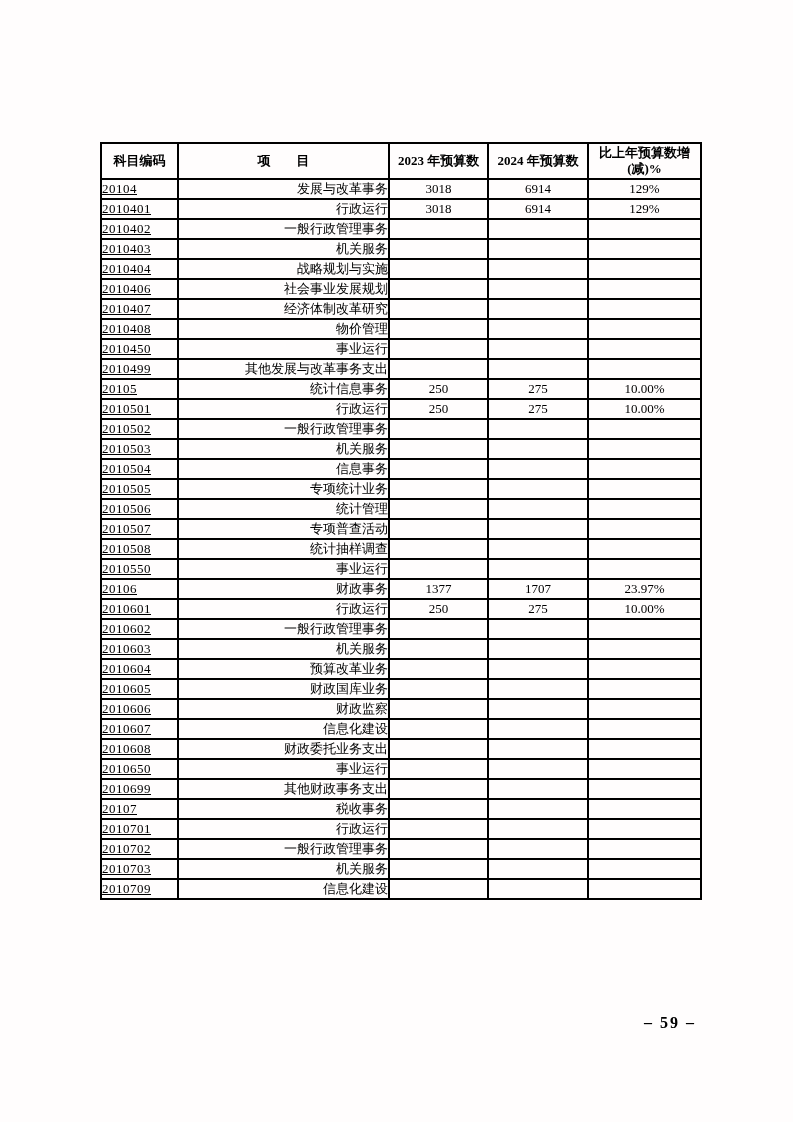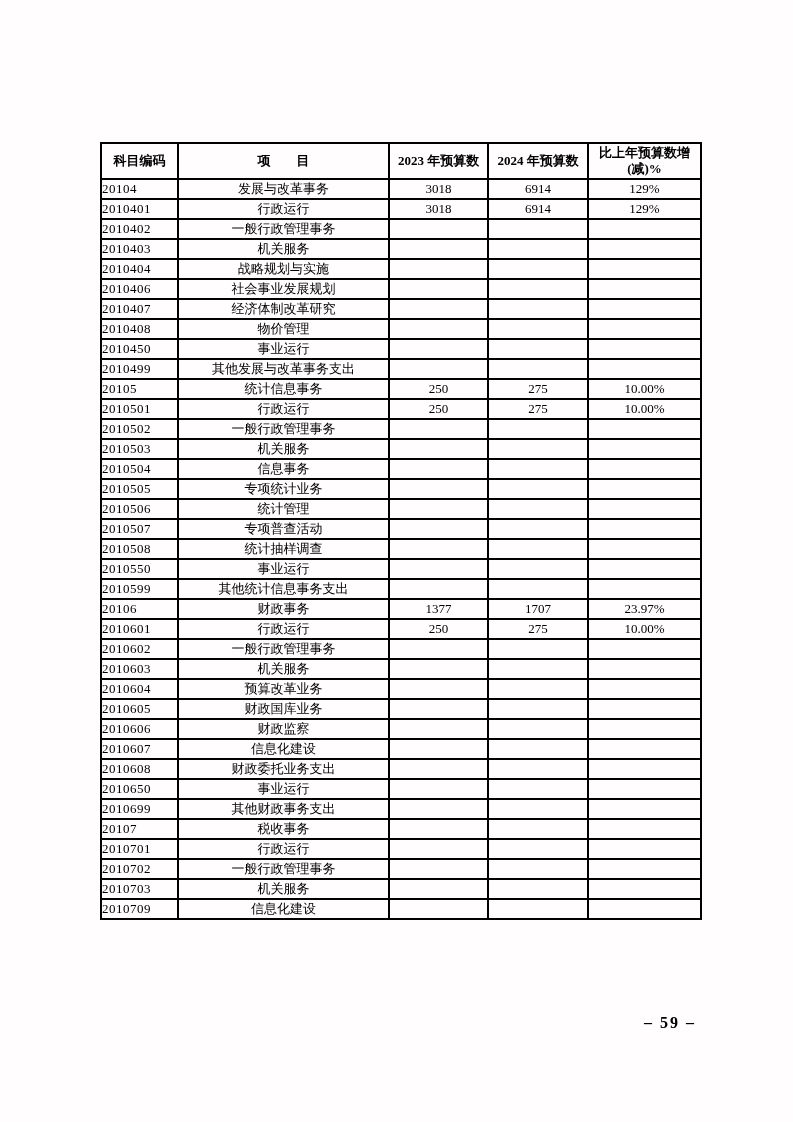--- a/index.html
+++ b/index.html
@@ -41,22 +41,22 @@
     height: 36px;
     line-height: 16px;
     white-space: normal;
     padding: 1px 2px;
   }
   table.budget td {
     height: 18.6px;
     vertical-align: middle;
     padding: 0;
   }
-  td.code { text-align: left; padding-left: 8px; letter-spacing: 0.5px; }
-  td.item { text-align: center; padding-left: 9px; }
+  td.code { text-align: left; padding-left: 8px; letter-spacing: 0.5px; text-decoration: underline; }
+  td.item { text-align: right; padding-left: 9px; }
   td.num  { text-align: center; }
   .page-number {
     position: absolute;
     top: 1014px;
     left: 630px;
     width: 80px;
     text-align: center;
     font-size: 16px;
     letter-spacing: 2px;
     font-weight: bold;
@@ -219,27 +219,20 @@
           <td class="num"></td>
         </tr>
         <tr>
           <td class="code">2010550</td>
           <td class="item">事业运行</td>
           <td class="num"></td>
           <td class="num"></td>
           <td class="num"></td>
         </tr>
         <tr>
-          <td class="code">2010599</td>
-          <td class="item">其他统计信息事务支出</td>
-          <td class="num"></td>
-          <td class="num"></td>
-          <td class="num"></td>
-        </tr>
-        <tr>
           <td class="code">20106</td>
           <td class="item">财政事务</td>
           <td class="num">1377</td>
           <td class="num">1707</td>
           <td class="num">23.97%</td>
         </tr>
         <tr>
           <td class="code">2010601</td>
           <td class="item">行政运行</td>
           <td class="num">250</td>

